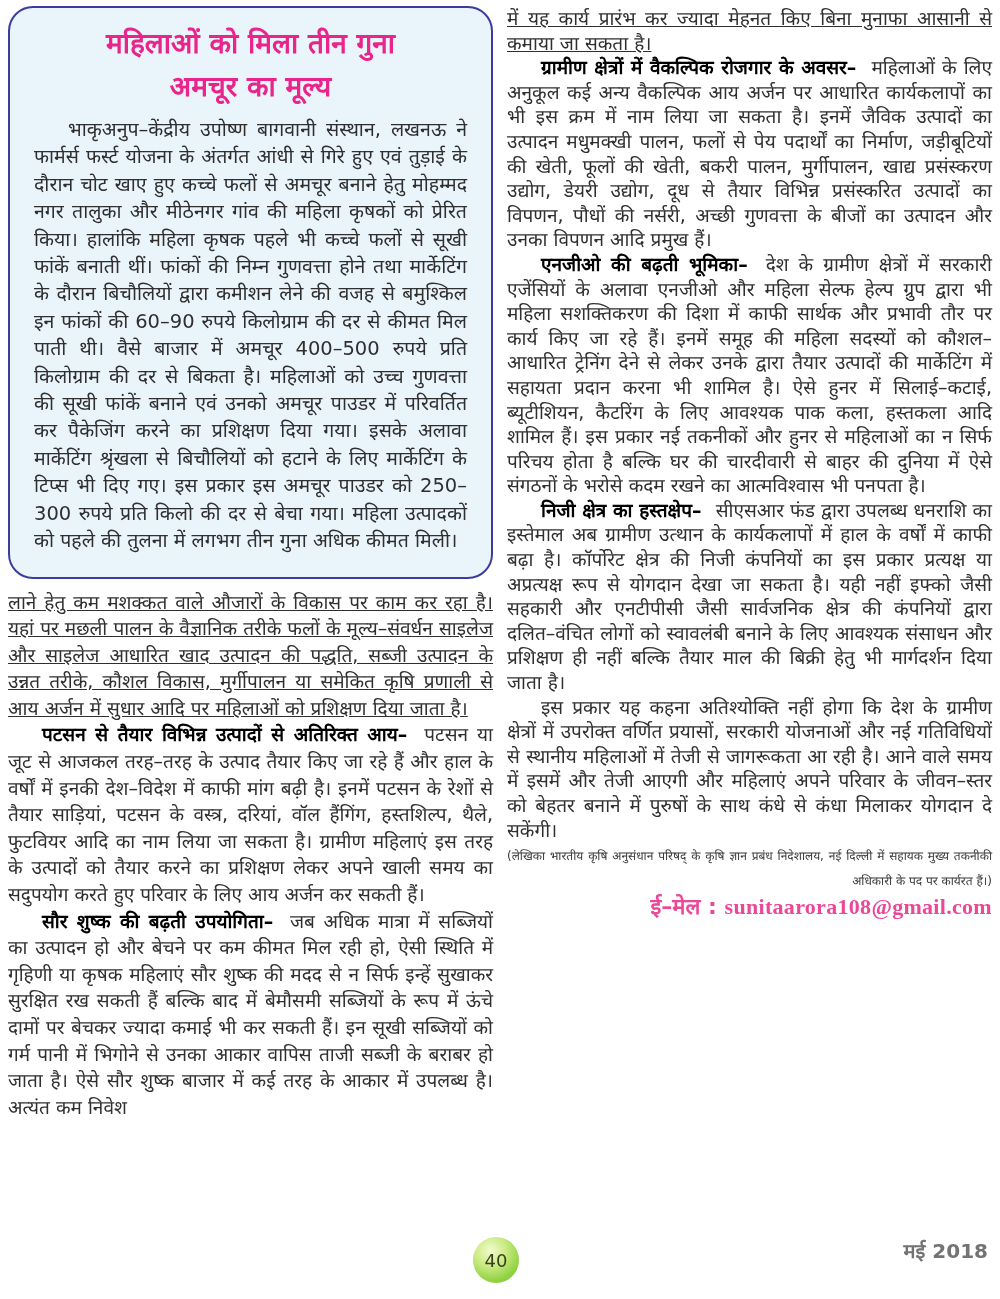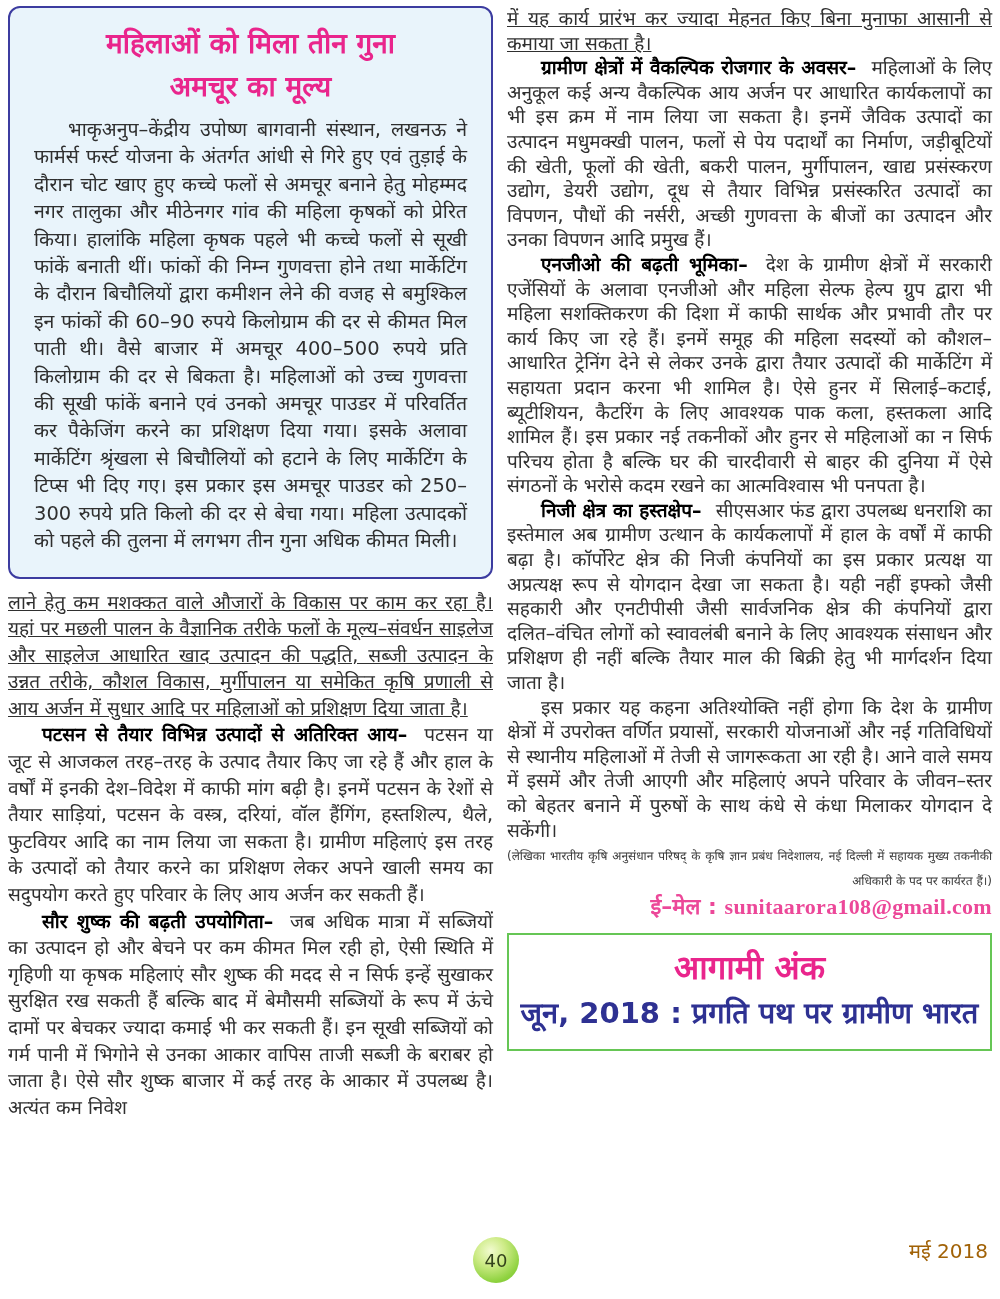--- a/index.html
+++ b/index.html
@@ -17,21 +17,21 @@
     top: 6px; left: 8px;
     width: 984px;
     display: flex;
     gap: 14px;
   }
   .col { flex: 1 1 0; }
 
   
   .highlight-box {
     border: 2.5px solid #3c3ca0;
-    border-radius: 12px;
+    border-radius: 25px;
     background: #e9f4fb;
     padding: 10px 16px 14px 16px;
     margin-bottom: 10px;
   }
   .box-title {
     text-align: center;
     color: #e9258c;
     font-weight: bold;
     font-size: 28px;
     line-height: 43px;
@@ -120,23 +120,23 @@
     background: radial-gradient(circle at 38% 30%, #f2fbd0 0%, #cdeb86 35%, #8ed23f 72%, #74bd31 100%);
     display: flex;
     align-items: center;
     justify-content: center;
     font-size: 18px;
     color: #33421c;
   }
   .issue-date {
     position: absolute;
     right: 12px; top: 6px;
-    font-weight: normal;
+    font-weight: bold;
     font-size: 20px;
-    color: #a16207;
+    color: #737373;
   }
 </style>
 </head>
 <body>
 
 <div class="page">
 
   <div class="columns">
 
     <div class="col col-left">
@@ -184,24 +184,20 @@
 
       <p class="body-text indent">इस प्रकार यह कहना अतिश्योक्ति नहीं होगा कि देश के ग्रामीण क्षेत्रों में उपरोक्त वर्णित प्रयासों, सरकारी योजनाओं और नई गतिविधियों से स्थानीय महिलाओं में तेजी से जागरूकता आ रही है। आने वाले समय में इसमें और तेजी आएगी और महिलाएं अपने परिवार के जीवन–स्तर को बेहतर बनाने में पुरुषों के साथ कंधे से कंधा मिलाकर योगदान दे सकेंगी।</p>
 
       <p class="author-note">(लेखिका भारतीय कृषि अनुसंधान परिषद् के कृषि ज्ञान प्रबंध निदेशालय, नई दिल्ली में सहायक मुख्य तकनीकी अधिकारी के पद पर कार्यरत हैं।)</p>
 
       <p class="email-line">
         <span>ई–मेल :</span>
         <span class="email-value">sunitaarora108@gmail.com</span>
       </p>
 
-      <div class="next-issue-box">
-        <div class="next-issue-title">आगामी अंक</div>
-        <div class="next-issue-subtitle">जून, 2018 : प्रगति पथ पर ग्रामीण भारत</div>
-      </div>
 
     </div>
   </div>
 
   <div class="footer">
     <div class="page-ball">
       <span>40</span>
     </div>
     <div class="issue-date">मई 2018</div>
   </div>

